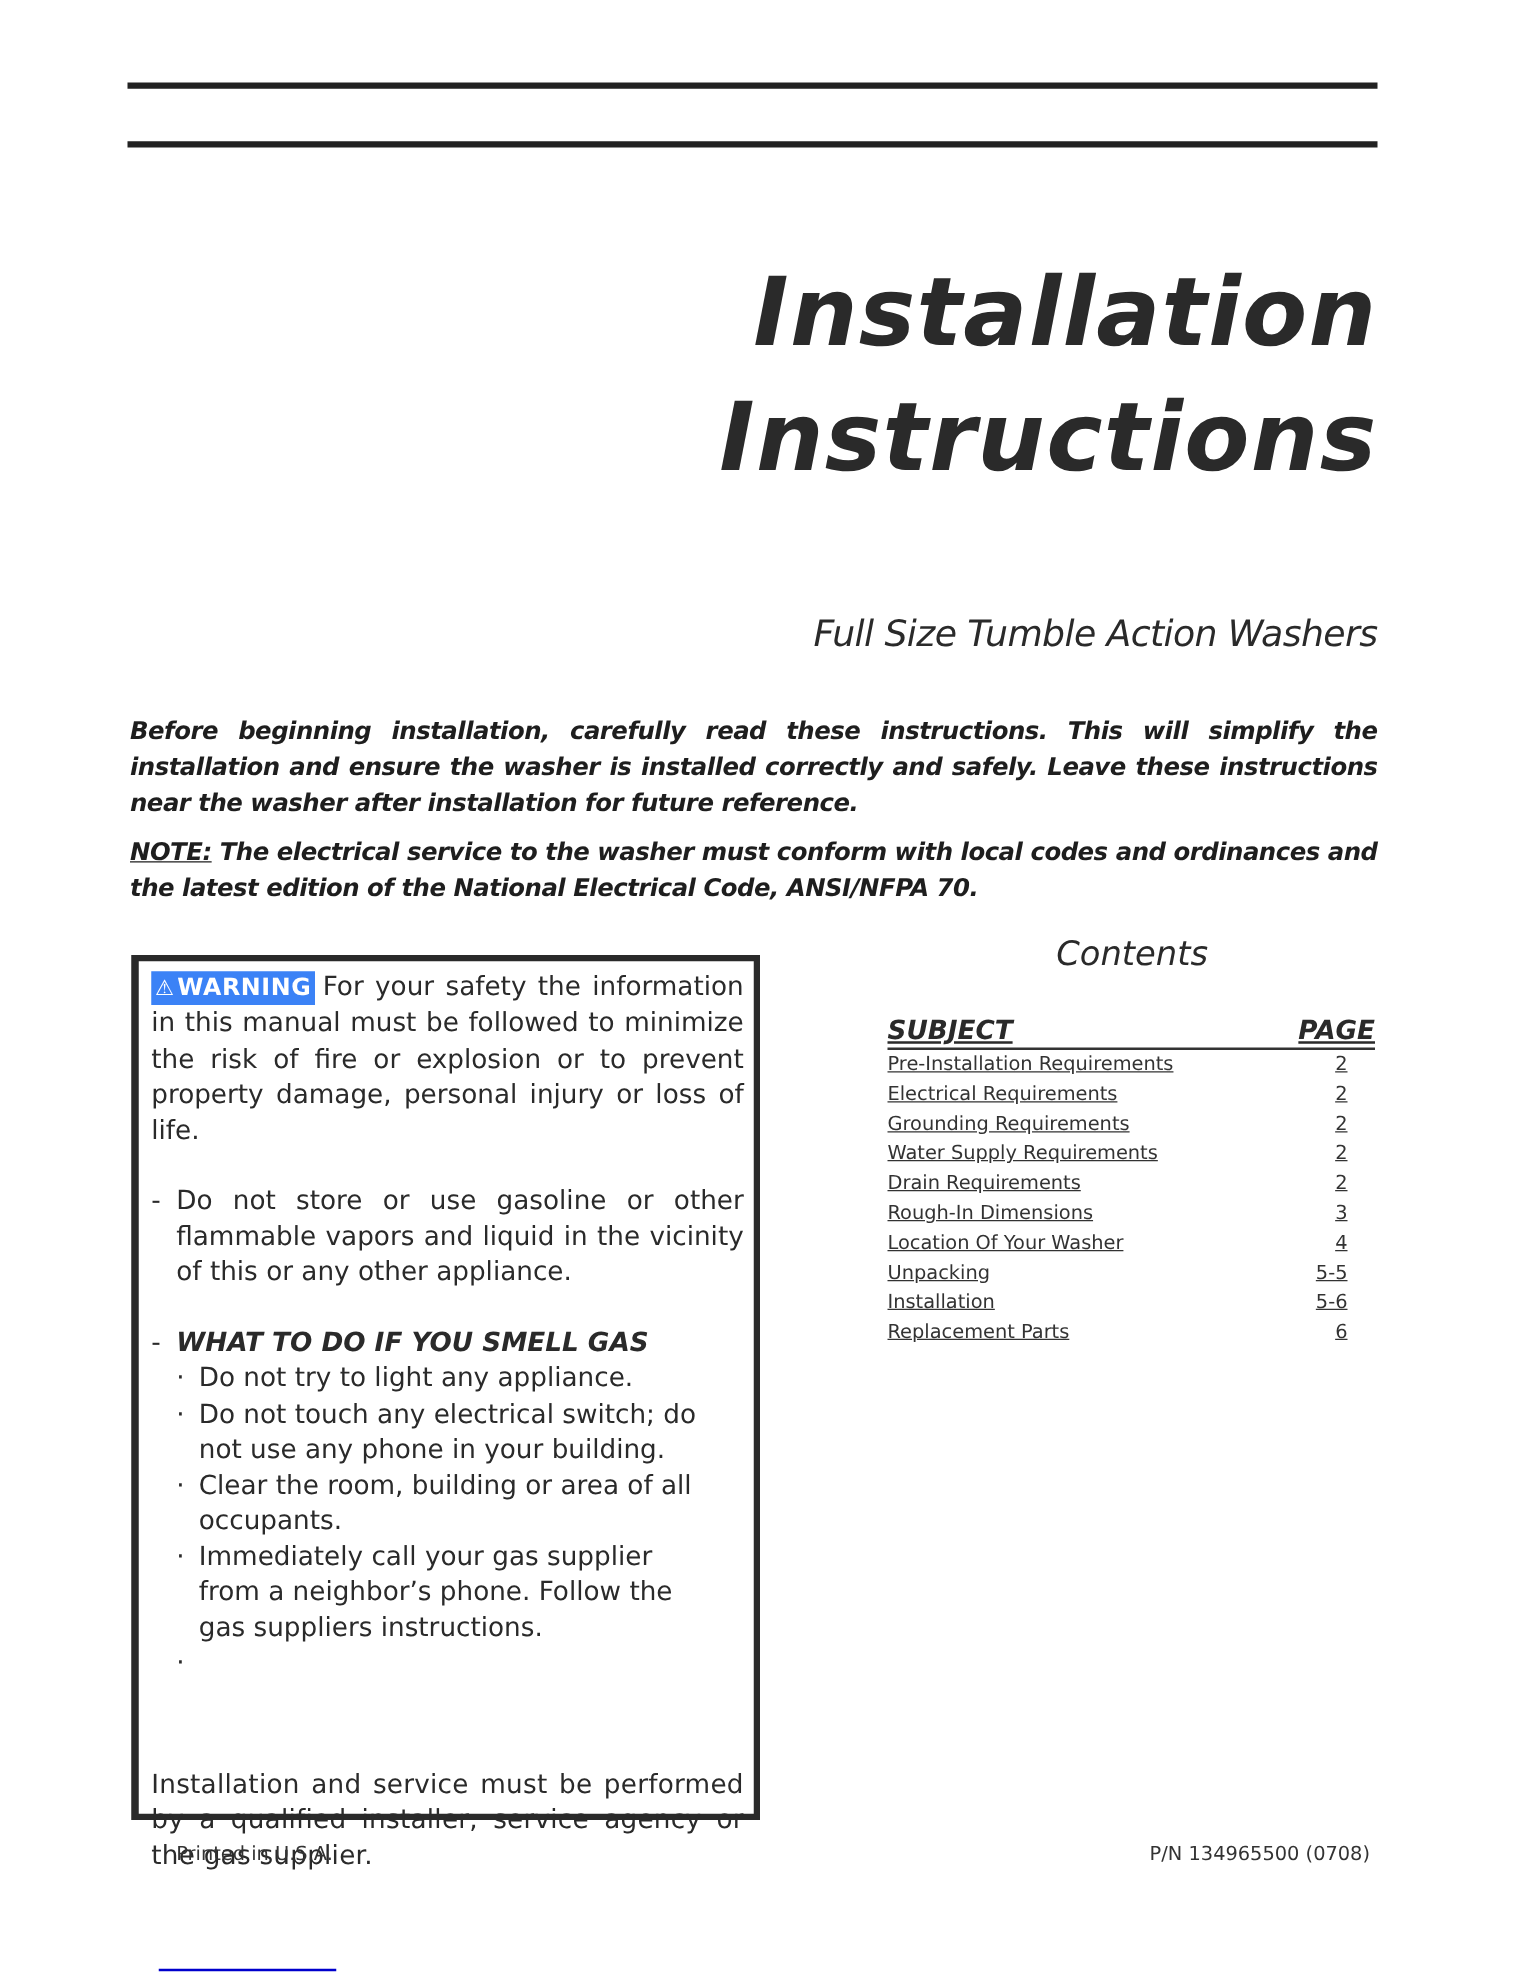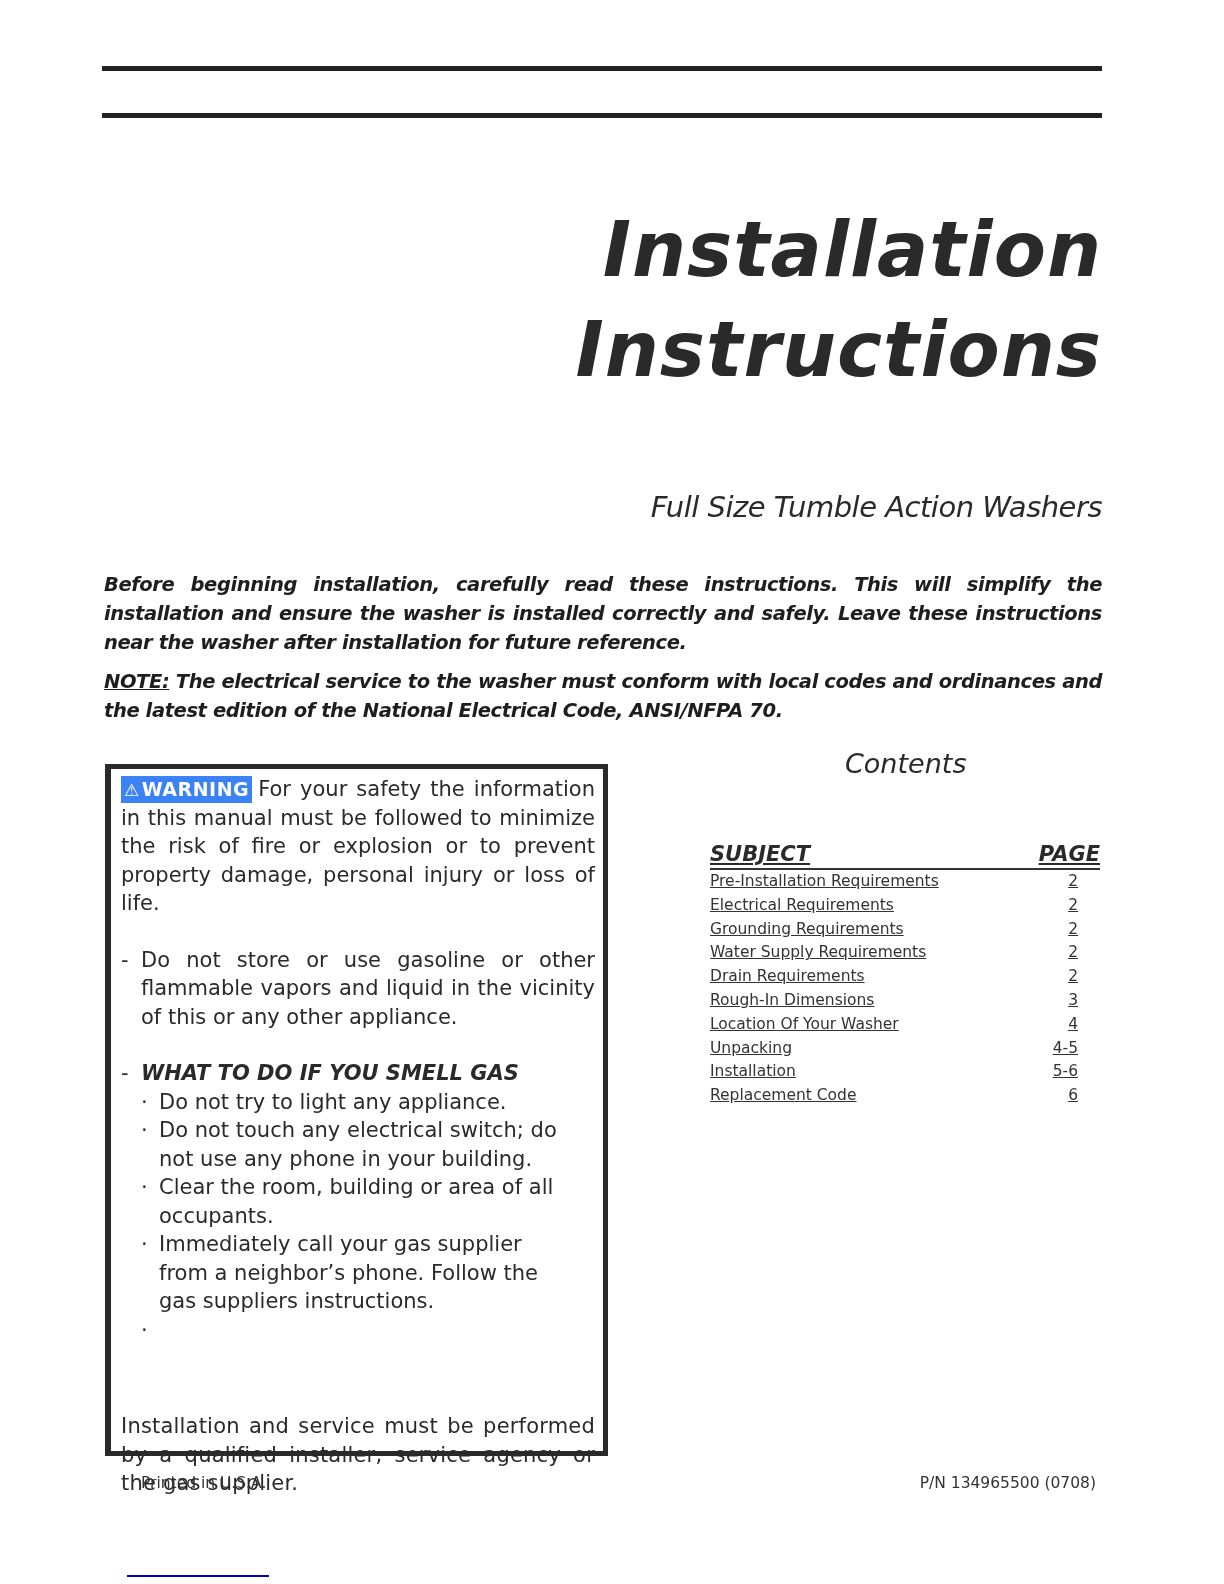--- a/index.html
+++ b/index.html
@@ -61,21 +61,21 @@
     .final { text-align: justify; letter-spacing: 0.2px; margin-top: 40px; }
 
     .contents-title {
       position: absolute; left: 845px; top: 748px;
       font-family: "DejaVu Sans", sans-serif; font-style: italic; font-size: 27px; color: #2a2a2a;
     }
     .toc { position: absolute; left: 710px; top: 810px; width: 390px; }
     .toc-head {
       display: flex; justify-content: space-between; border-bottom: 2px solid #333;
       font-family: "DejaVu Sans", sans-serif; font-weight: bold; font-style: italic;
-      font-size: 21px; line-height: 28px; color: #2a2a2a; margin-top: 30px;
+      font-size: 21px; line-height: 28px; color: #2a2a2a;
     }
     .toc-head span { text-decoration: underline; }
     .toc-row {
       display: flex; justify-content: space-between;
       font-family: "DejaVu Sans", sans-serif; font-size: 15.5px; line-height: 23.8px; color: #333; text-decoration: underline;
     }
     .toc-row .pg { width: 50px; text-align: right; padding-right: 22px; }
 
     .footer-left {
       position: absolute; left: 104px; top: 1474px;
@@ -166,27 +166,27 @@
   <div class="toc-row">
       <span>Rough-In Dimensions</span>
       <span class="pg">3</span>
     </div>
   <div class="toc-row">
       <span>Location Of Your Washer</span>
       <span class="pg">4</span>
     </div>
   <div class="toc-row">
       <span>Unpacking</span>
-      <span class="pg">4-5</span>
+      <span class="pg">5-5</span>
     </div>
   <div class="toc-row">
       <span>Installation</span>
       <span class="pg">5-6</span>
     </div>
   <div class="toc-row">
-      <span>Replacement Code</span>
+      <span>Replacement Parts</span>
       <span class="pg">6</span>
     </div>
 </div>
 
 <div class="footer-left">Printed in U.S.A.</div>
 <div class="footer-right">P/N 134965500 (0708)</div>
 <div class="blue-line"></div>
 
 </body></html>

